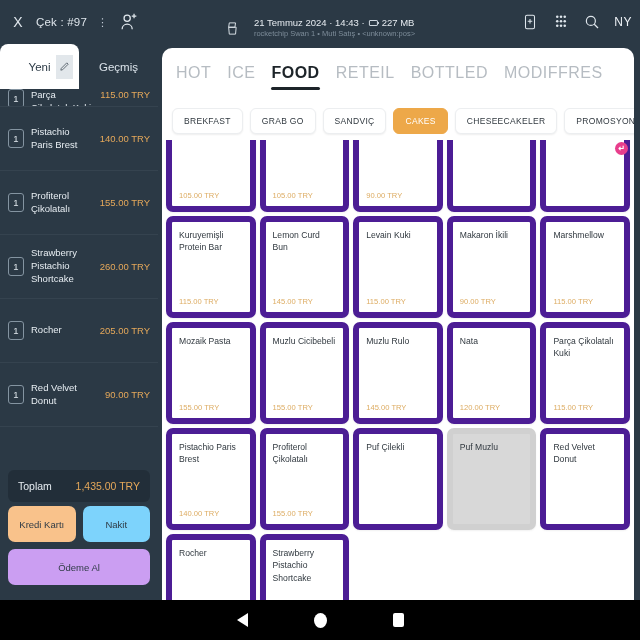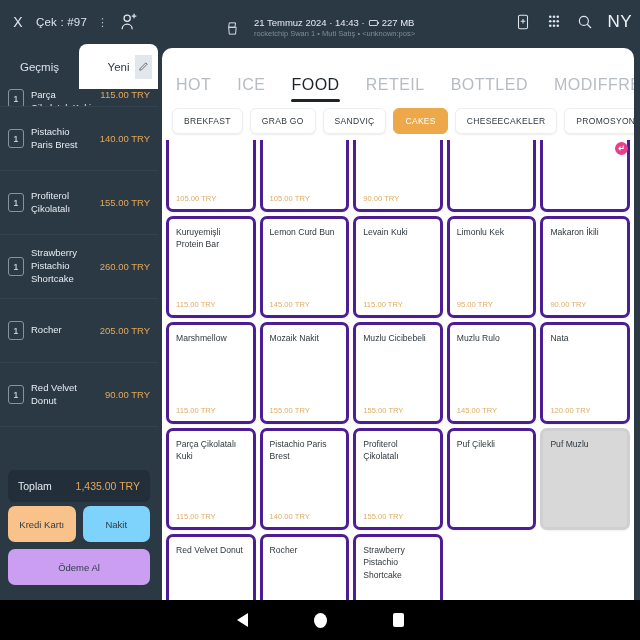--- a/index.html
+++ b/index.html
@@ -38,21 +38,21 @@
   .tb-meta-1 { font-size: 9.5px; color: #e6ebf0; white-space: nowrap; display:flex; align-items:center; gap:4px;}
   .tb-meta-2 { font-size: 7.5px; color: #7d8c99; white-space: nowrap; }
   .tb-batt { display:inline-block; width:9px;height:6px;border:1px solid #cfd8e0;border-radius:1px;position:relative;}
   .tb-batt:after{content:"";position:absolute;right:-2.5px;top:1.5px;width:1.5px;height:2px;background:#cfd8e0;}
 
   .tb-right {
     position: absolute; right: 8px; top: 0; height: 44px;
     display: flex; align-items: center; gap: 13px;
   }
   .tb-icon { width: 18px; height: 18px; display: block; }
-  .tb-user { font-size: 17px; color: #eef2f6; letter-spacing: .5px; }
+  .tb-user { font-size: 12px; color: #eef2f6; letter-spacing: .5px; }
 
   
   .left {
     position: absolute; left: 0; top: 44px;
     width: 158px; height: 556px;
     background: #2b3945;
     display: flex; flex-direction: column;
   }
   .lp-tabs { display: flex; height: 45px; flex: 0 0 auto; }
   .lp-tab {
@@ -127,28 +127,28 @@
   .rp-card {
     background: #ffffff;
     border-radius: 10px 10px 0 0;
     height: 100%;
     display: flex; flex-direction: column;
     overflow: hidden;
     position: relative;
   }
   .tabs {
     display: flex; align-items: flex-end;
-    height: 54px; padding: 0 14px;
-    gap: 26px; flex: 0 0 auto;
+    height: 54px; padding: 12px 14px;
+    gap: 16px; flex: 0 0 auto;
   }
   .tab {
     font-size: 16px; color: #b6bcc2; letter-spacing: .5px;
     padding-bottom: 8px; position: relative;
   }
-  .tab.active { color: #1d2429; font-weight: normal; }
+  .tab.active { color: #1d2429; font-weight: bold; }
   .tab.active:after {
     content: ""; position: absolute; left: 0; right: 0; bottom: 0;
     height: 3px; background: #1d2429; border-radius: 2px;
   }
 
   .chips {
     display: flex; align-items: center; gap: 7px;
     padding: 6px 24px 6px 10px; flex: 0 0 auto;
   }
   .chip {
@@ -163,21 +163,21 @@
 
   .grid-wrap { flex: 1 1 auto; position: relative; overflow: hidden; padding: 0 4px; }
   .grid {
     display: grid;
     grid-template-columns: repeat(5, 1fr);
     gap: 4px;
     position: absolute; left: 4px; right: 4px; top: -30px;
   }
   .prod {
     background: #ffffff;
-    border: 3px solid #4c1d95;
+    border: 6px solid #4c1d95;
     border-radius: 7px;
     box-shadow: 0 1px 2px rgba(0,0,0,.06);
     height: 102px;
     padding: 7px 7px 6px 7px;
     display: flex; flex-direction: column; justify-content: space-between;
     overflow: hidden;
   }
   .prod.selected { background: #d8d8d8; border-color: #d0d0d0; }
   .prod-name { font-size: 8.6px; color: #30383f; line-height: 1.45; }
   .prod-price { font-size: 7.6px; color: #ddac63; }
@@ -266,30 +266,30 @@
           <circle cx="10.5" cy="10.5" r="6"></circle>
             <path d="M15 15l5 5"></path>
         </svg>
       </span>
       <span class="tb-user">NY</span>
     </div>
   </div>
 
   <div class="left">
     <div class="lp-tabs">
-      <div class="lp-tab inactive">
-        <span>Geçmiş</span>
-      </div>
       <div class="lp-tab active">
         <span>Yeni</span>
         <span class="lp-pencil">
           <svg viewBox="0 0 24 24" width="11" height="11" fill="none" stroke="#59636c" stroke-width="2">
             <path d="M4 20l4-1L20 7l-3-3L5 16z"></path>
           </svg>
         </span>
+      </div>
+      <div class="lp-tab inactive">
+        <span>Geçmiş</span>
       </div>
     </div>
 
     <div class="lp-list">
         <div class="order-row clipped">
           <div class="qty">1</div>
           <div class="o-name">Parça Çikolatalı Kuki</div>
           <div class="o-price">115.00 TRY</div>
         </div>
         <div class="order-row">
@@ -381,33 +381,29 @@
             </div>
             <div class="prod">
               <div class="prod-name">Lemon Curd Bun</div>
               <div class="prod-price">145.00 TRY</div>
             </div>
             <div class="prod">
               <div class="prod-name">Levain Kuki</div>
               <div class="prod-price">115.00 TRY</div>
             </div>
             <div class="prod">
-              <div class="prod-name">Limonlu Kek</div>
-              <div class="prod-price">95.00 TRY</div>
-            </div>
-            <div class="prod">
               <div class="prod-name">Makaron İkili</div>
               <div class="prod-price">90.00 TRY</div>
             </div>
             <div class="prod">
               <div class="prod-name">Marshmellow</div>
               <div class="prod-price">115.00 TRY</div>
             </div>
             <div class="prod">
-              <div class="prod-name">Mozaik Nakit</div>
+              <div class="prod-name">Mozaik Pasta</div>
               <div class="prod-price">155.00 TRY</div>
             </div>
             <div class="prod">
               <div class="prod-name">Muzlu Cicibebeli</div>
               <div class="prod-price">155.00 TRY</div>
             </div>
             <div class="prod">
               <div class="prod-name">Muzlu Rulo</div>
               <div class="prod-price">145.00 TRY</div>
             </div>

